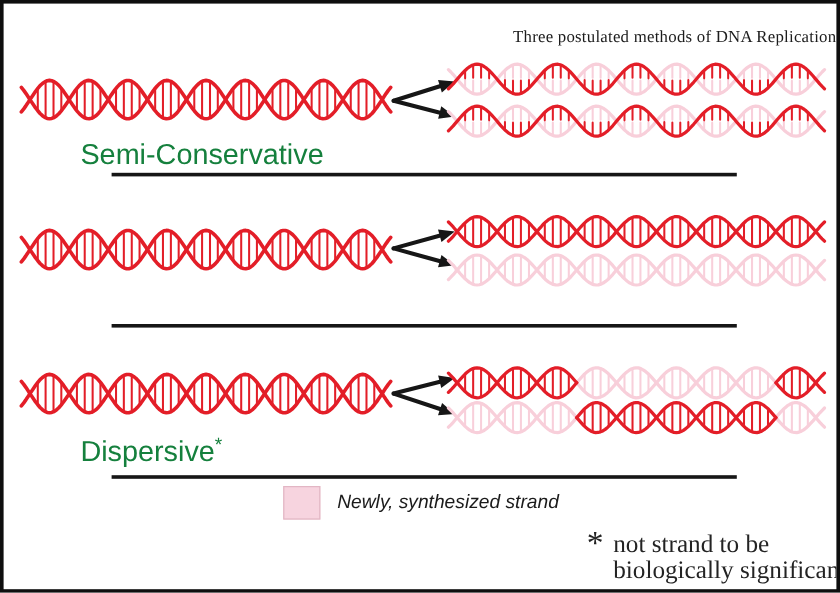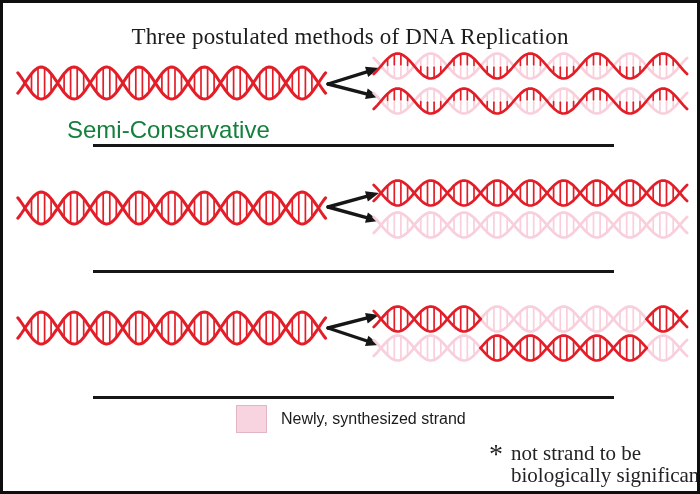--- a/index.html
+++ b/index.html
@@ -7,37 +7,37 @@
     position:relative;
     width:700px;height:494px;
     box-sizing:border-box;
     border:3px solid #0e0e0e;
     background:#ffffff;
     overflow:hidden;
     font-family:"Liberation Sans","DejaVu Sans",sans-serif;
   }
   .title{
     position:absolute;top:21px;left:0;width:100%;
-    text-align:center;
+    text-align:right;
     font-family:"Liberation Serif","DejaVu Serif",serif;
-    font-size:23px;color:#1c1c1c;letter-spacing:.2px;
+    font-size:14px;color:#1c1c1c;letter-spacing:.2px;
   }
   #dna-canvas{position:absolute;left:0;top:0;width:700px;height:494px;}
   .method-label{
     position:absolute;left:64px;
     font-size:24px;color:#15803d;line-height:24px;white-space:nowrap;
   }
   .method-label sup{
     font-size:16px;position:relative;top:-8px;vertical-align:baseline;
   }
   .rule{
     position:absolute;left:90px;width:521px;height:3px;background:#161616;
   }
   .legend{position:absolute;left:233px;top:402px;}
-  .legend-row{display:flex;align-items:center;margin-bottom:7px;}
+  .legend-row{display:flex;align-items:center;margin-bottom:7px;font-style:italic;}
   .swatch{width:31px;flex:0 0 31px;}
   .swatch-new{height:28px;border:1px solid #e2b6c4;box-sizing:border-box;}
   .swatch-original{height:30px;}
   .legend-label{margin-left:14px;font-size:16px;color:#1b1b1b;white-space:nowrap;}
   .footnote{
     position:absolute;left:486px;top:440px;
     display:flex;align-items:flex-start;
     font-family:"Liberation Serif","DejaVu Serif",serif;color:#232323;
   }
   .fn-sym{font-size:28px;line-height:22px;margin-right:8px;}
@@ -515,20 +515,21 @@
         <line x1="630.3" y1="356.9" x2="630.3" y2="333.1" stroke="#e31e28" stroke-width="1.7" stroke-linecap="round"></line>
         <line x1="637.0" y1="352.3" x2="637.0" y2="337.7" stroke="#e31e28" stroke-width="1.7" stroke-linecap="round"></line>
       </g>
     </svg>
 
   <div class="method-label" style="top:115px"><span>Semi-Conservative</span><sup></sup></div>
   <div class="rule" style="top:141px"></div>
 
   <div class="rule" style="top:267px"></div>
 
+  <div class="method-label" style="top:362px"><span>Dispersive</span><sup>*</sup></div>
   <div class="rule" style="top:393px"></div>
 
   <div class="legend">
     <div class="legend-row">
       <div class="swatch swatch-new" style="background: rgb(247, 212, 223);"></div>
       <div class="legend-label">Newly, synthesized strand</div>
     </div>
   </div>
 
   <div class="footnote">

